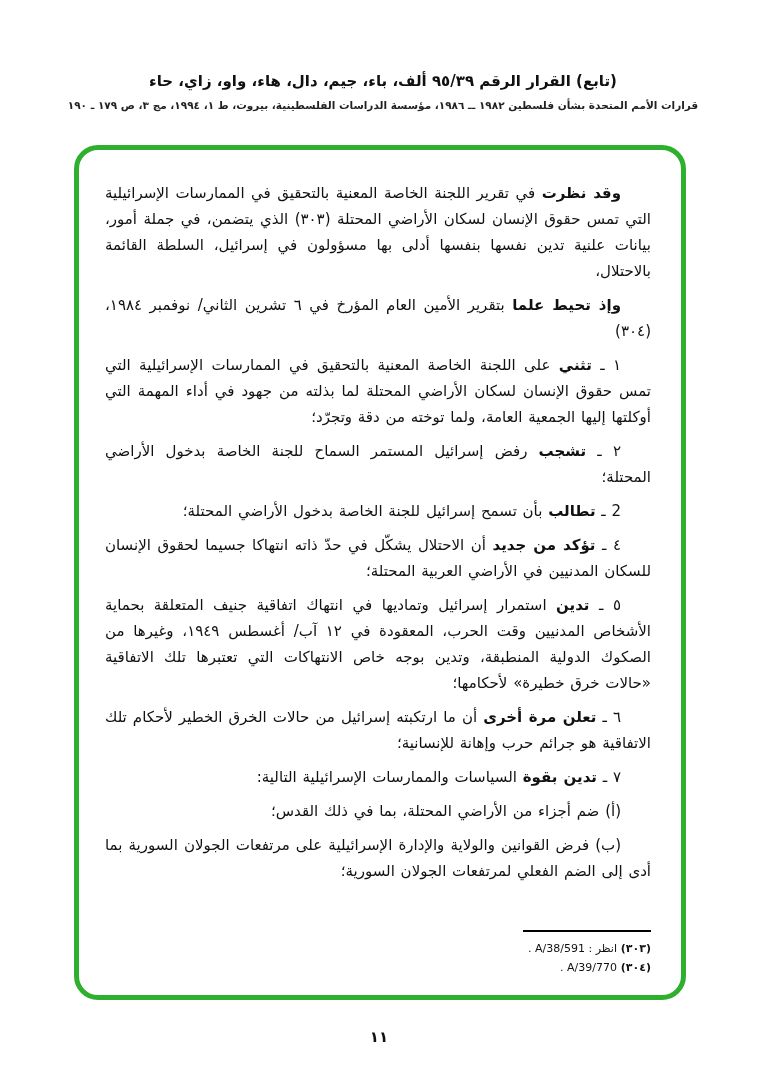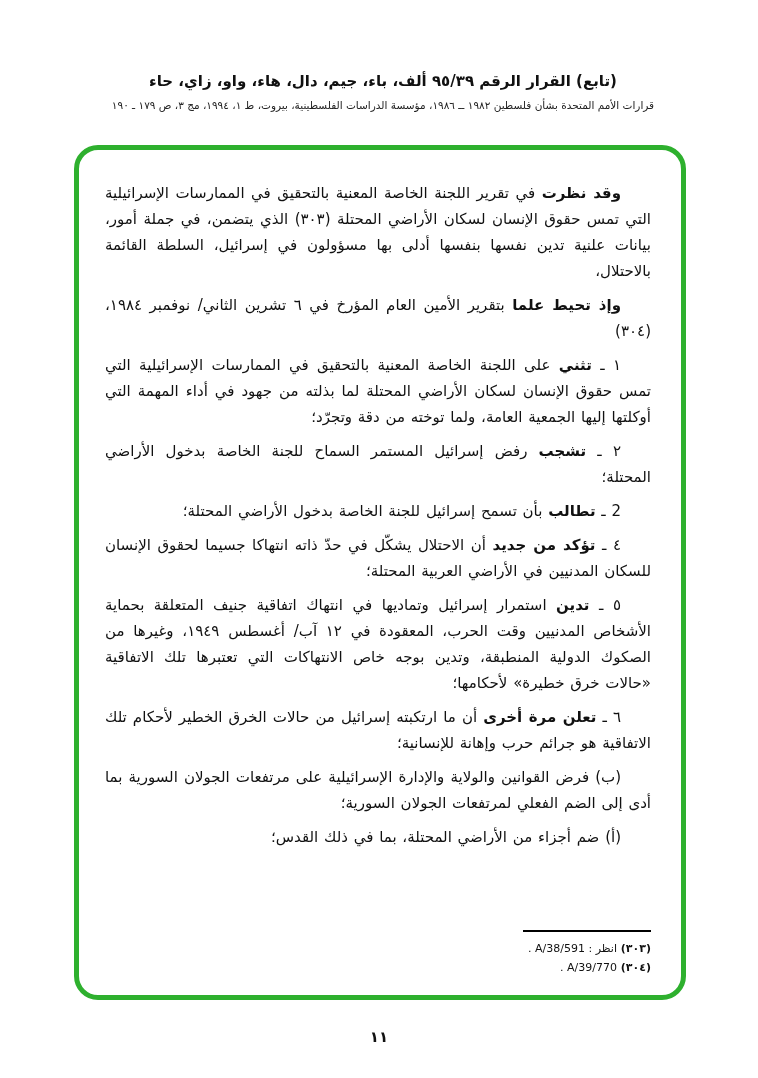--- a/index.html
+++ b/index.html
@@ -25,21 +25,21 @@
     text-align: center;
   }
   .header-title {
     font-size: 15px;
     font-weight: bold;
     letter-spacing: 0;
   }
   .header-source {
     margin-top: 9px;
     font-size: 10.5px;
-    font-weight: normal;
+    font-weight: bold;
     color: #222;
   }
   .frame {
     position: absolute;
     top: 145px;
     left: 74px;
     right: 72px;
     bottom: 78px;
     border: 5px solid #3b82f6;
     border-radius: 24px;
@@ -104,22 +104,23 @@
 
       <div>
           <p class="para"><span class="lead">وقد نظرت</span><span> في تقرير اللجنة الخاصة المعنية بالتحقيق في الممارسات الإسرائيلية التي تمس حقوق الإنسان لسكان الأراضي المحتلة (٣٠٣) الذي يتضمن، في جملة أمور، بيانات علنية تدين نفسها بنفسها أدلى بها مسؤولون في إسرائيل، السلطة القائمة بالاحتلال،</span></p>
           <p class="para"><span class="lead">وإذ تحيط علما</span><span> بتقرير الأمين العام المؤرخ في ٦ تشرين الثاني/ نوفمبر ١٩٨٤، (٣٠٤)</span></p>
           <p class="para"><span class="num">١ ـ </span><span class="lead">تثني</span><span> على اللجنة الخاصة المعنية بالتحقيق في الممارسات الإسرائيلية التي تمس حقوق الإنسان لسكان الأراضي المحتلة لما بذلته من جهود في أداء المهمة التي أوكلتها إليها الجمعية العامة، ولما توخته من دقة وتجرّد؛</span></p>
           <p class="para"><span class="num">٢ ـ </span><span class="lead">تشجب</span><span> رفض إسرائيل المستمر السماح للجنة الخاصة بدخول الأراضي المحتلة؛</span></p>
           <p class="para"><span class="num">2 ـ </span><span class="lead">تطالب</span><span> بأن تسمح إسرائيل للجنة الخاصة بدخول الأراضي المحتلة؛</span></p>
           <p class="para"><span class="num">٤ ـ </span><span class="lead">تؤكد من جديد</span><span> أن الاحتلال يشكّل في حدّ ذاته انتهاكا جسيما لحقوق الإنسان للسكان المدنيين في الأراضي العربية المحتلة؛</span></p>
           <p class="para"><span class="num">٥ ـ </span><span class="lead">تدين</span><span> استمرار إسرائيل وتماديها في انتهاك اتفاقية جنيف المتعلقة بحماية الأشخاص المدنيين وقت الحرب، المعقودة في ١٢ آب/ أغسطس ١٩٤٩، وغيرها من الصكوك الدولية المنطبقة، وتدين بوجه خاص الانتهاكات التي تعتبرها تلك الاتفاقية «حالات خرق خطيرة» لأحكامها؛</span></p>
           <p class="para"><span class="num">٦ ـ </span><span class="lead">تعلن مرة أخرى</span><span> أن ما ارتكبته إسرائيل من حالات الخرق الخطير لأحكام تلك الاتفاقية هو جرائم حرب وإهانة للإنسانية؛</span></p>
+          <p class="para"><span class="num">٧ ـ </span><span class="lead">تدين بقوة</span><span> السياسات والممارسات الإسرائيلية التالية:</span></p>
+          <p class="para"><span class="num">(أ) </span><span> ضم أجزاء من الأراضي المحتلة، بما في ذلك القدس؛</span></p>
           <p class="para"><span class="num">(ب) </span><span> فرض القوانين والولاية والإدارة الإسرائيلية على مرتفعات الجولان السورية بما أدى إلى الضم الفعلي لمرتفعات الجولان السورية؛</span></p>
-          <p class="para"><span class="num">(أ) </span><span> ضم أجزاء من الأراضي المحتلة، بما في ذلك القدس؛</span></p>
         </div>
 
       <div class="footnote-block">
         <div class="fn-rule"></div>
         <div>
             <div class="footnote"><span class="fn-label">(٣٠٣) </span><span>انظر : A/38/591 .</span></div>
             <div class="footnote"><span class="fn-label">(٣٠٤) </span><span>A/39/770 .</span></div>
           </div>
       </div>
 

